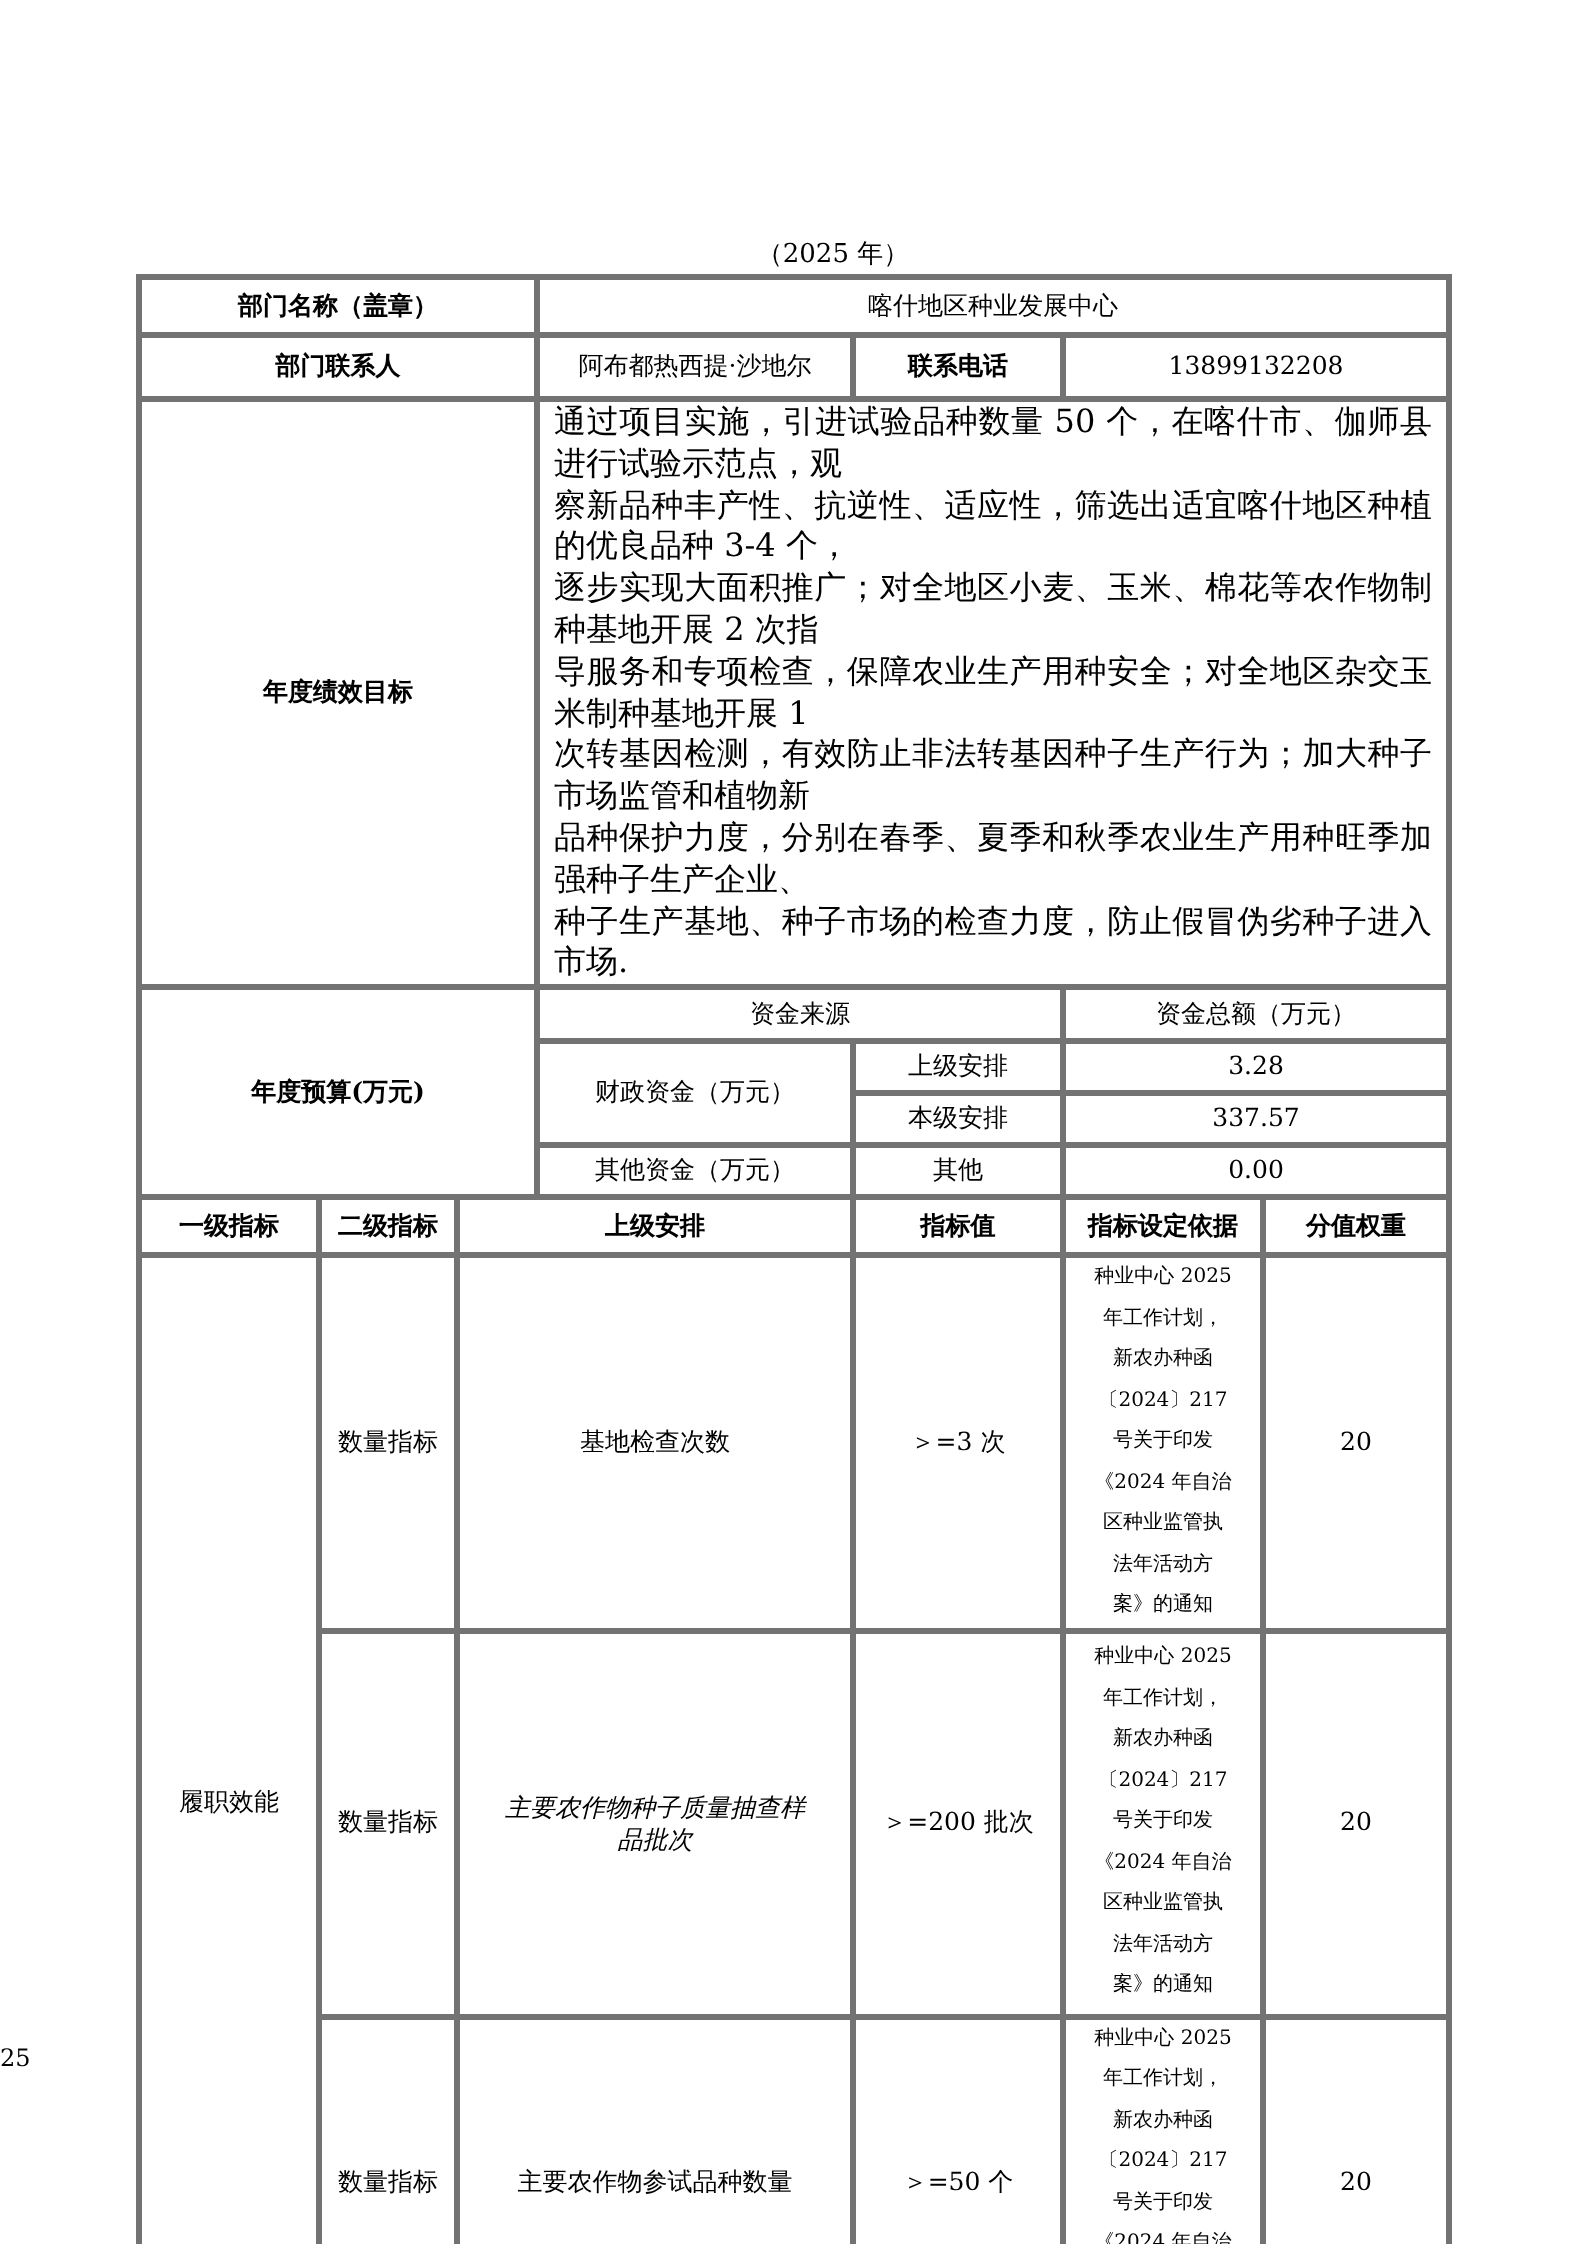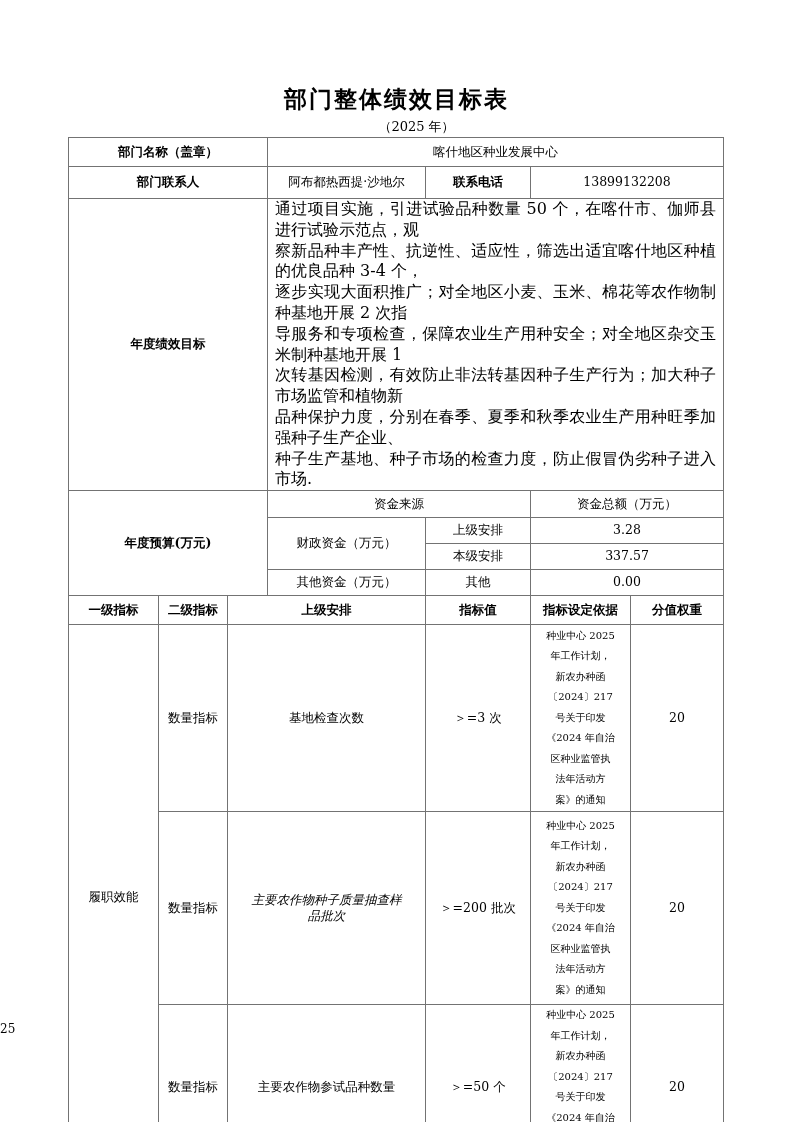--- a/index.html
+++ b/index.html
@@ -17,21 +17,21 @@
   }
   .doc-subtitle{
     position:absolute;top:118px;left:0;width:100%;
     text-align:center;font-size:13px;margin-left:20px;
   }
   table.main{
     position:absolute;left:68px;top:137px;width:655px;
     border-collapse:collapse;table-layout:fixed;
   }
   td{
-    border:1px solid #737373;
+    border:3px solid #737373;
     text-align:center;vertical-align:middle;
     font-size:12.5px;line-height:1.35;
     padding:0 4px;overflow:hidden;
     word-break:break-all;
   }
   td.lbl{font-weight:bold;}
   td.goal-cell{
     text-align:justify;text-align-last:left;
     white-space:pre-line;
     font-size:16px;line-height:20.8px;
@@ -46,21 +46,20 @@
   .page-number{
     position:absolute;top:1022px;left:0;width:100%;
     font-size:12px;
   }
 </style>
 </head>
 <body>
 
 <div class="page">
 
-  <div class="doc-title">部门整体绩效目标表</div>
   <div class="doc-subtitle">（2025 年）</div>
 
   <table class="main">
     <colgroup>
       <col style="width:90px">
         <col style="width:69px">
         <col style="width:40px">
       <col style="width:158px">
         <col style="width:105px">
         <col style="width:100px">

